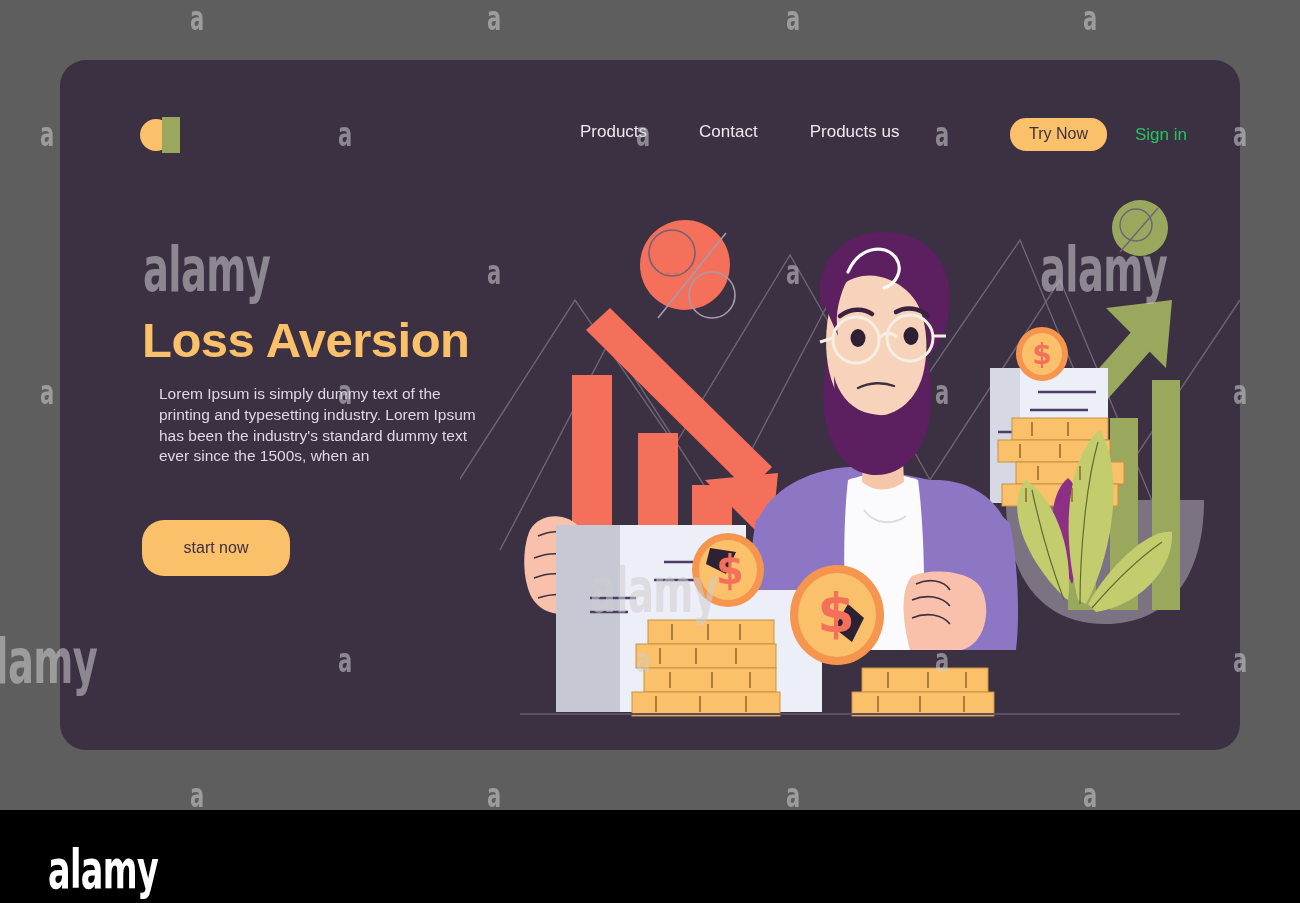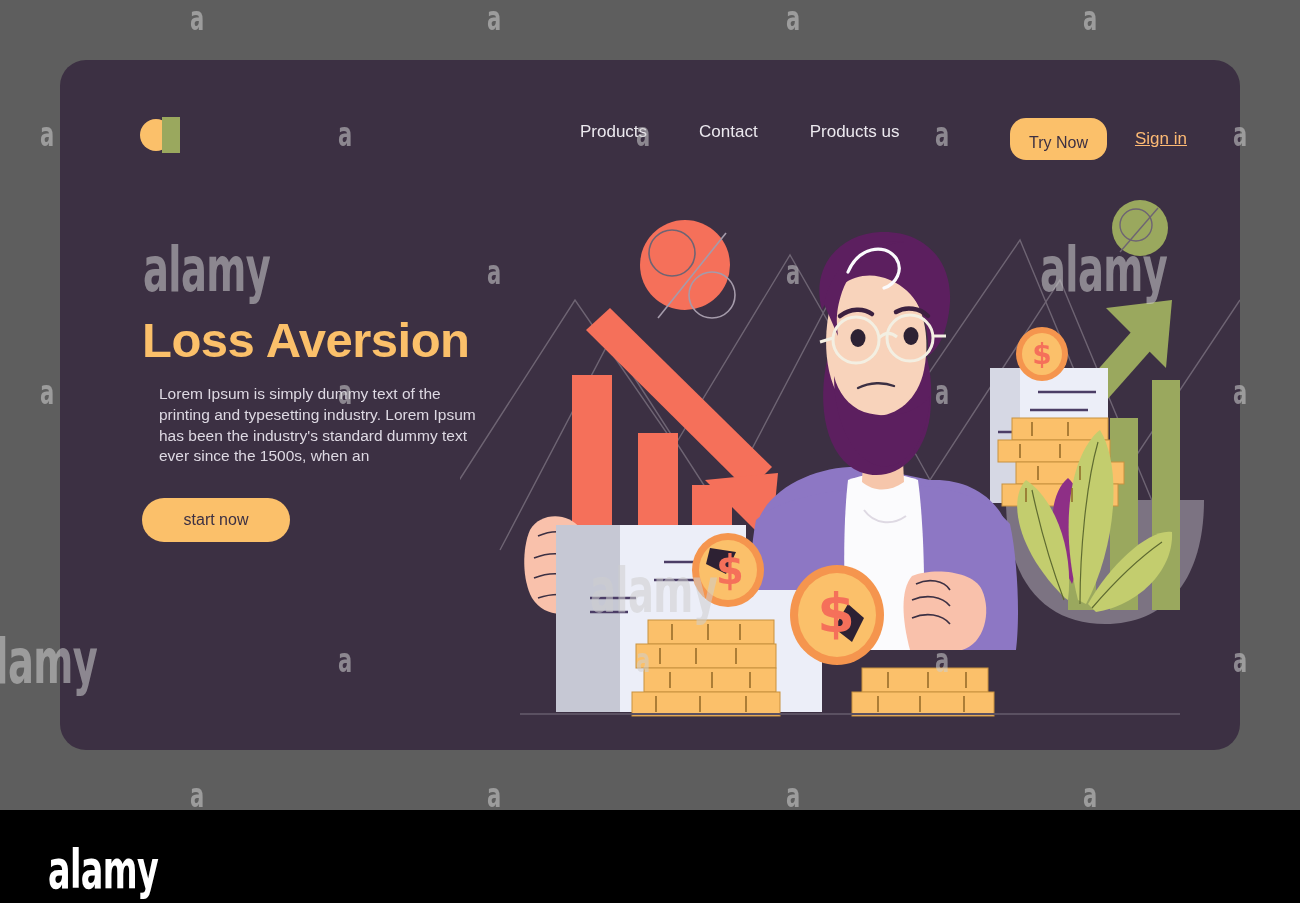--- a/index.html
+++ b/index.html
@@ -108,32 +108,31 @@
     top: 58px;
     display: flex;
     align-items: center;
     gap: 28px;
   }
   .btn-try {
     background: #fbc06a;
     color: #3c3043;
     border: none;
     border-radius: 16px;
-    padding: 16px 19px 8px;
+    padding: 7px 19px 8px;
     font-size: 16px;
     font-family: "Liberation Sans", sans-serif;
     cursor: pointer;
     white-space: nowrap;
   }
   .signin {
-    color: #fdba74;
+    color: #22c55e;
     font-size: 17px;
     white-space: nowrap;
     cursor: pointer;
-    text-decoration: underline;
   }
 
   
   .hero-copy {
     position: absolute;
     left: 82px;
     top: 255px;
     width: 370px;
   }
   .hero-title {
@@ -145,28 +144,28 @@
     letter-spacing: -.5px;
   }
   .hero-body {
     color: #ded9e3;
     font-size: 15.5px;
     line-height: 1.33;
     margin: 17px;
     width: 320px;
   }
   .btn-start {
-    margin-top: 14px;
+    margin-top: 36px;
     display: inline-block;
     background: #fbc06a;
     color: #3c3043;
     border: none;
     border-radius: 22px;
     width: 148px;
-    padding: 13px 0;
+    padding: 19px 0;
     font-size: 16px;
     text-align: center;
     font-family: "Liberation Sans", sans-serif;
     cursor: pointer;
   }
 
   
   .illus {
     position: absolute;
     left: 400px;

